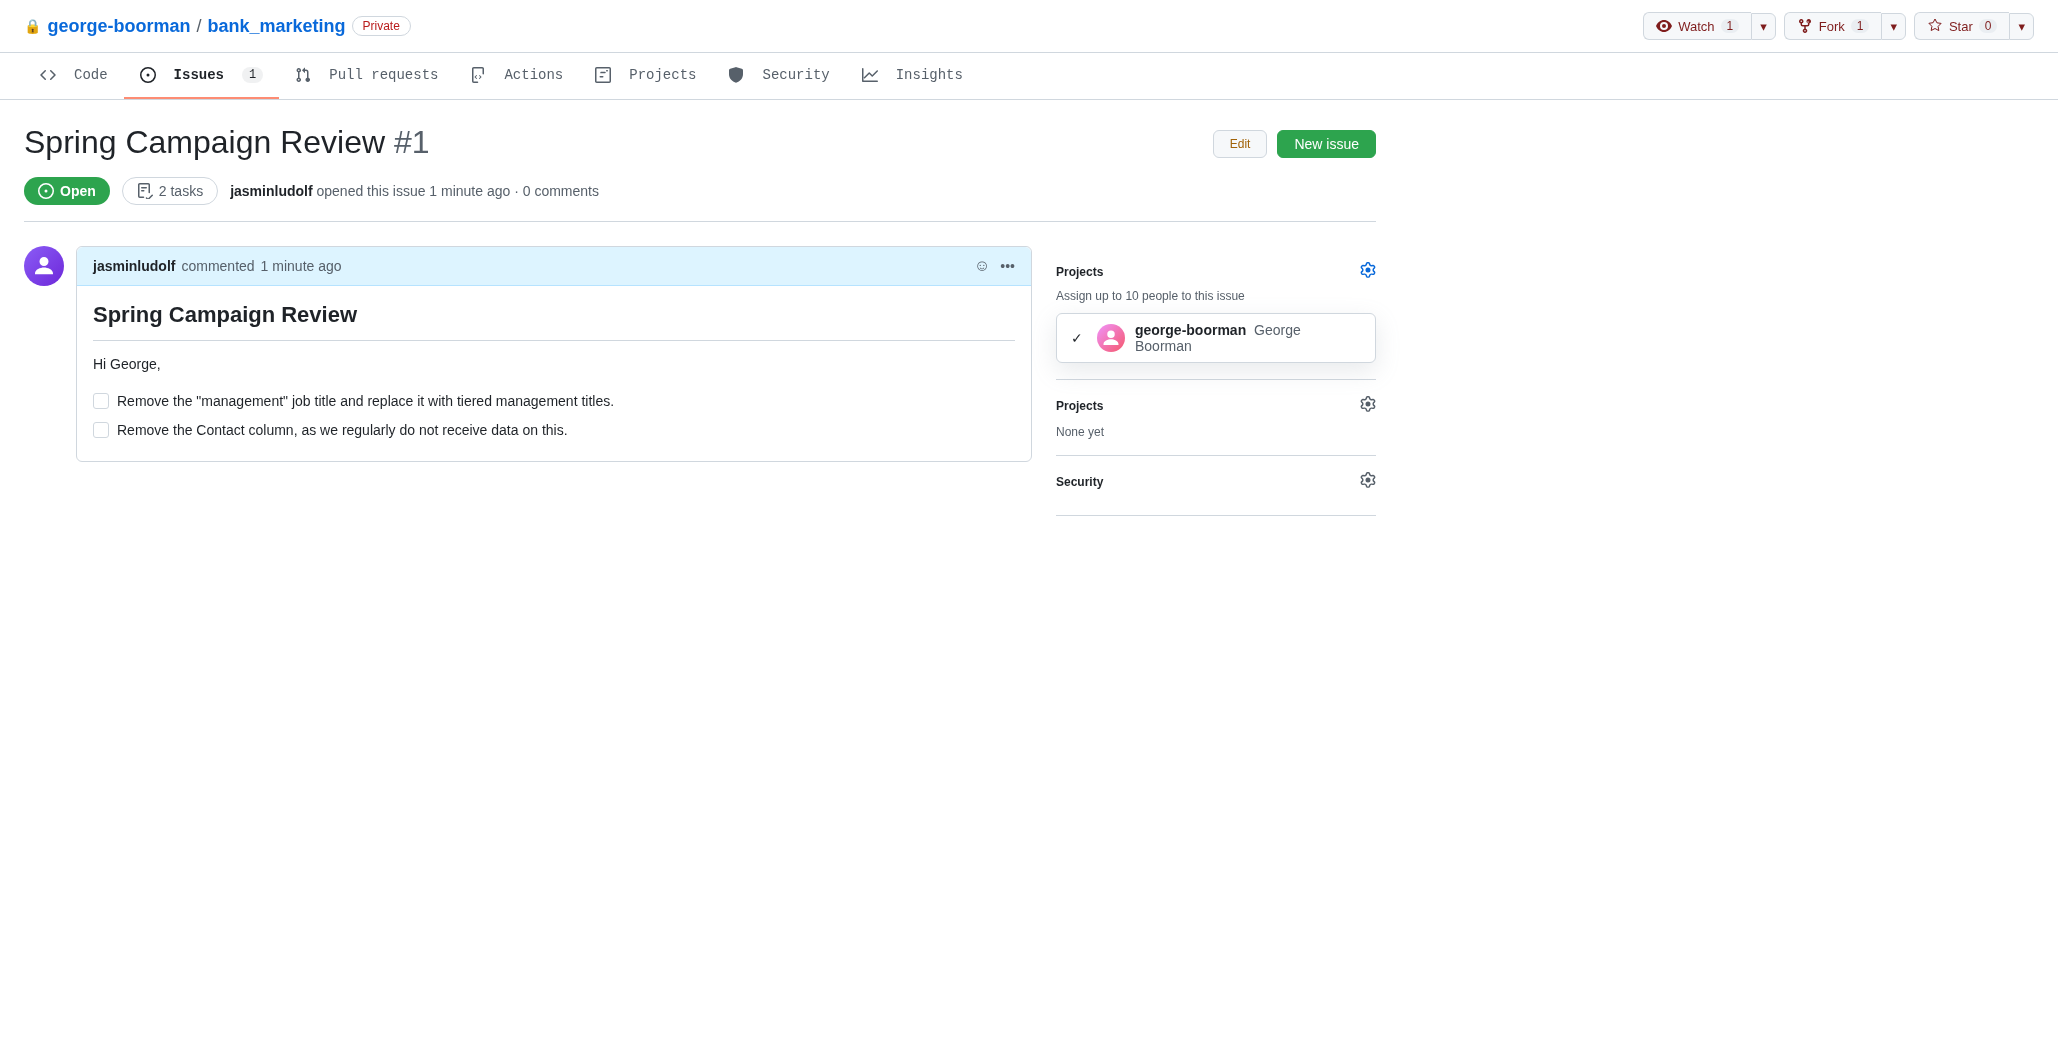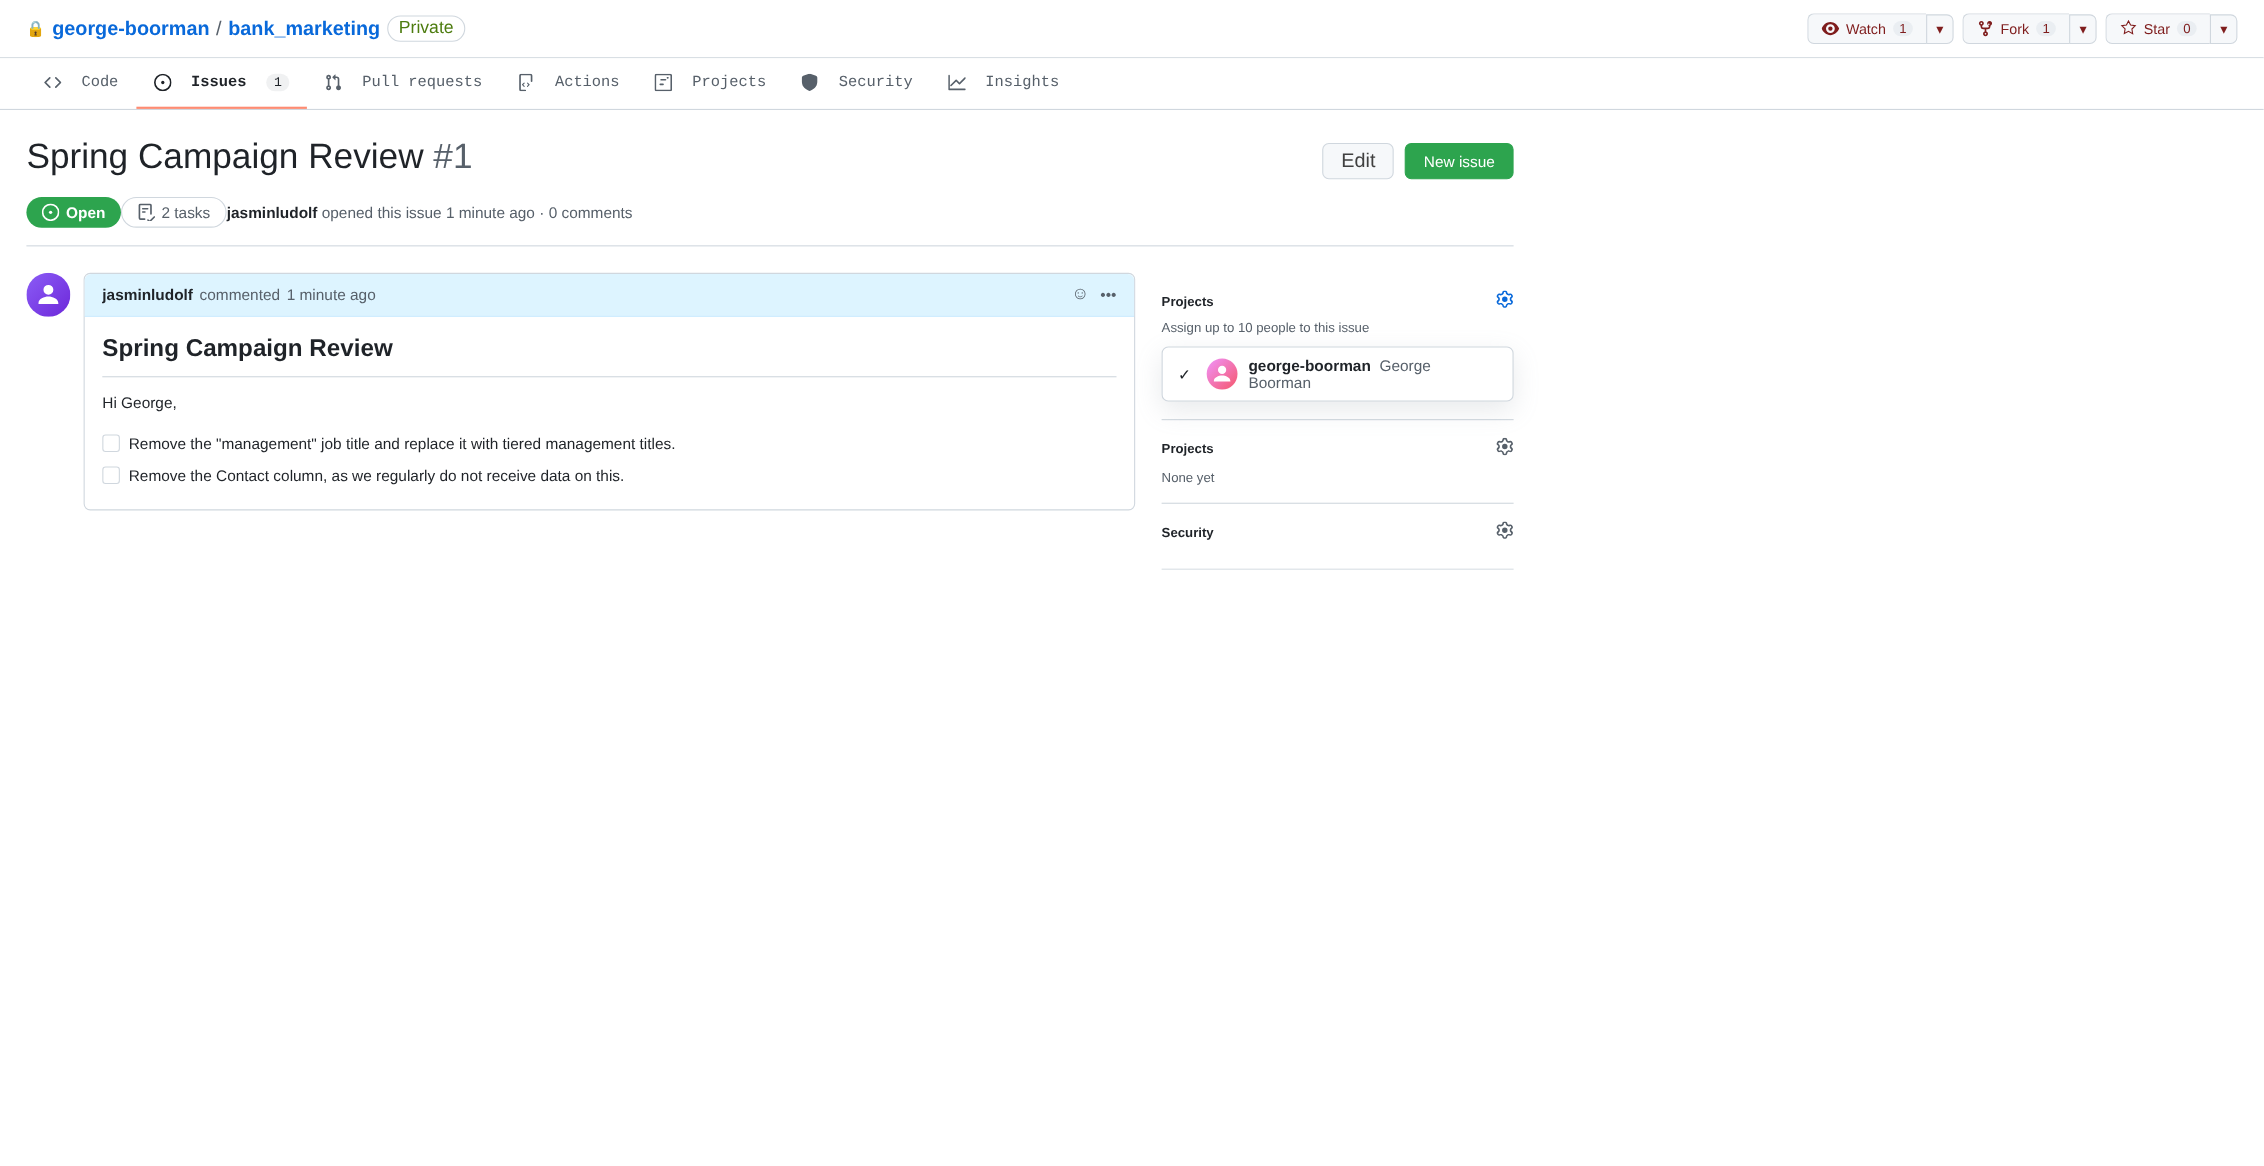--- a/index.html
+++ b/index.html
@@ -4,21 +4,21 @@
   <style>
     * { box-sizing: border-box; margin: 0; padding: 0; }
     body { font-family: -apple-system, BlinkMacSystemFont, "Segoe UI", Helvetica, Arial, sans-serif; font-size: 14px; color: #1f2328; background: #fff; }
 
     
     .top-bar { display: flex; align-items: center; justify-content: space-between; padding: 12px 24px; border-bottom: 1px solid #d0d7de; background: #fff; }
     .repo-title { display: flex; align-items: center; gap: 6px; font-size: 18px; }
     .repo-title .lock-icon { color: #57606a; font-size: 14px; }
     .repo-title a { color: #0969da; text-decoration: none; font-weight: 600; }
     .repo-title .separator { color: #57606a; font-weight: 300; }
-    .private-badge { border: 1px solid #d0d7de; border-radius: 20px; padding: 2px 10px; font-size: 16px; color: #4d7c0f; font-weight: 500; }
+    .private-badge { border: 1px solid #d0d7de; border-radius: 20px; padding: 2px 10px; font-size: 12px; color: #b91c1c; font-weight: 500; }
     .top-actions { display: flex; align-items: center; gap: 8px; }
     .action-btn { display: flex; align-items: center; gap: 6px; border: 1px solid #d0d7de; border-radius: 6px; padding: 5px 12px; font-size: 13px; background: #f6f8fa; cursor: pointer; color: #7f1d1d; font-weight: 500; }
     .action-btn .count { background: #eaeef2; border-radius: 20px; padding: 0 6px; font-size: 12px; }
     .action-btn-split { display: flex; align-items: center; }
     .action-btn-split .main { border-right: none; border-radius: 6px 0 0 6px; }
     .action-btn-split .chevron { border-radius: 0 6px 6px 0; padding: 5px 8px; }
 
     
     .nav-tabs { display: flex; align-items: center; padding: 0 24px; border-bottom: 1px solid #d0d7de; background: #fff; }
     .nav-tab { display: flex; align-items: center; gap: 18px; padding: 14px 16px; font-size: 14px; color: #57606a; cursor: pointer; border-bottom: 2px solid transparent; text-decoration: none; font-family: Liberation Mono, monospace; }
@@ -26,25 +26,25 @@
     .nav-tab .badge { background: #818b981f; border-radius: 20px; padding: 1px 7px; font-size: 12px; font-weight: 500; }
 
     
     .main-content { padding: 24px 24px 0 24px; max-width: 1400px; }
 
     
     .issue-header { display: flex; align-items: flex-start; justify-content: space-between; margin-bottom: 16px; }
     .issue-title { font-size: 32px; font-weight: 400; color: #1f2328; }
     .issue-title .issue-number { color: #57606a; font-weight: 300; }
     .issue-header-actions { display: flex; gap: 10px; flex-shrink: 0; margin-top: 6px; }
-    .btn-edit { border: 1px solid #d0d7de; border-radius: 6px; padding: 5px 16px; font-size: 18px; background: #f6f8fa; cursor: pointer; color: #404040; font-weight: 500; }
+    .btn-edit { border: 1px solid #d0d7de; border-radius: 6px; padding: 5px 16px; font-size: 12px; background: #f6f8fa; cursor: pointer; color: #a16207; font-weight: 500; }
     .btn-new-issue { border: 1px solid #2da44e; border-radius: 6px; padding: 5px 16px; font-size: 14px; background: #2da44e; cursor: pointer; color: #fff; font-weight: 400; }
 
     
-    .issue-meta { display: flex; align-items: center; margin-bottom: 24px; padding-bottom: 16px; border-bottom: 1px solid #d0d7de; }
+    .issue-meta { display: flex; align-items: center; gap: 12px; margin-bottom: 24px; padding-bottom: 16px; border-bottom: 1px solid #d0d7de; }
     .status-badge { display: flex; align-items: center; gap: 6px; background: #2da44e; color: #fff; border-radius: 20px; padding: 6px 14px; font-size: 14px; font-weight: 600; }
     .tasks-badge { display: flex; align-items: center; gap: 6px; border: 1px solid #d0d7de; border-radius: 20px; padding: 5px 14px; font-size: 14px; color: #57606a; }
     .meta-text { color: #57606a; font-size: 14px; }
     .meta-text strong { color: #1f2328; }
 
     
     .two-col { display: flex; gap: 24px; }
     .issue-content { flex: 1; min-width: 0; }
     .sidebar { width: 320px; flex-shrink: 0; }
 

